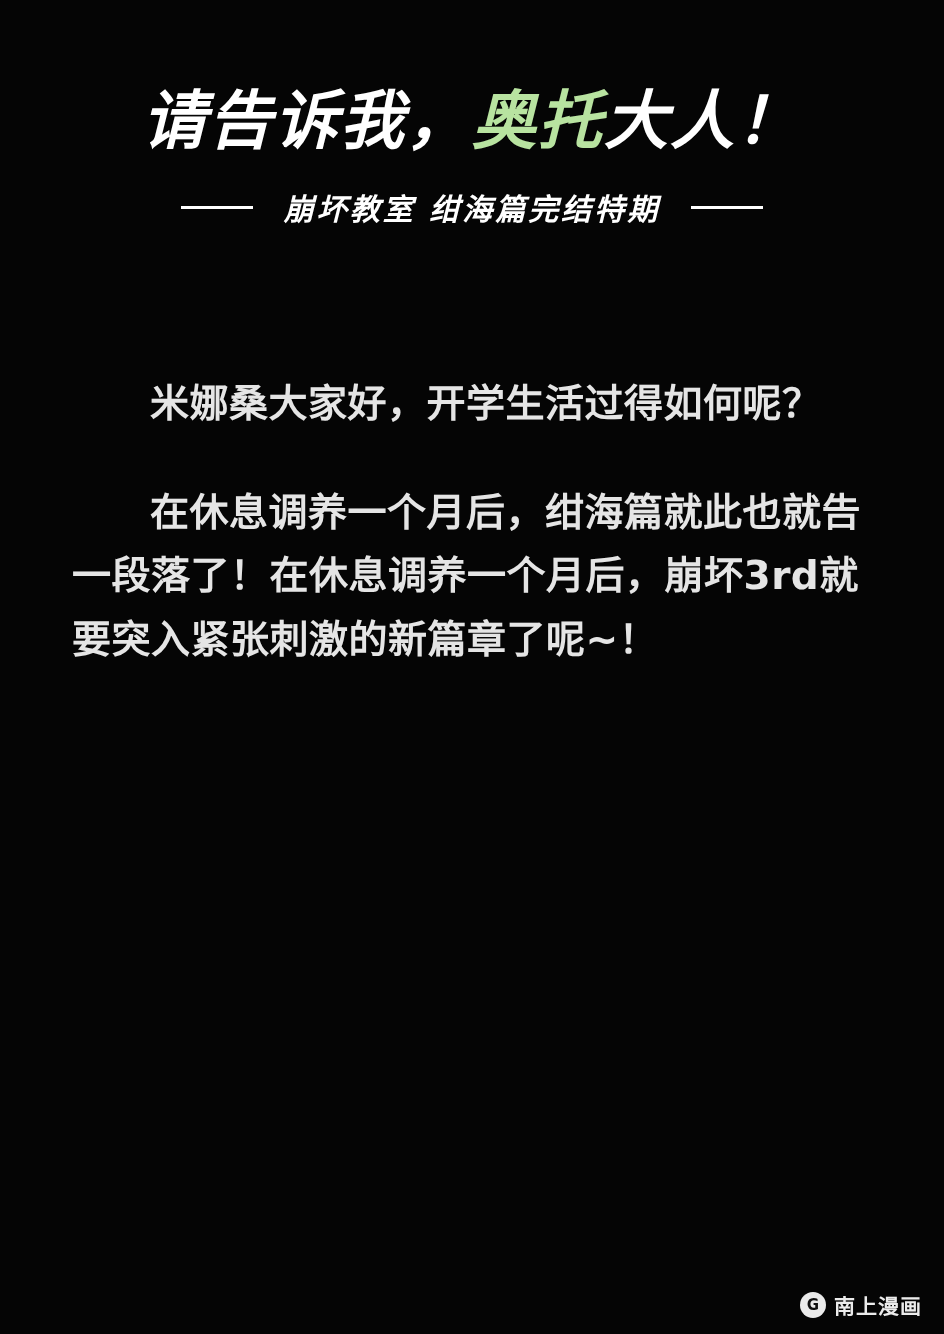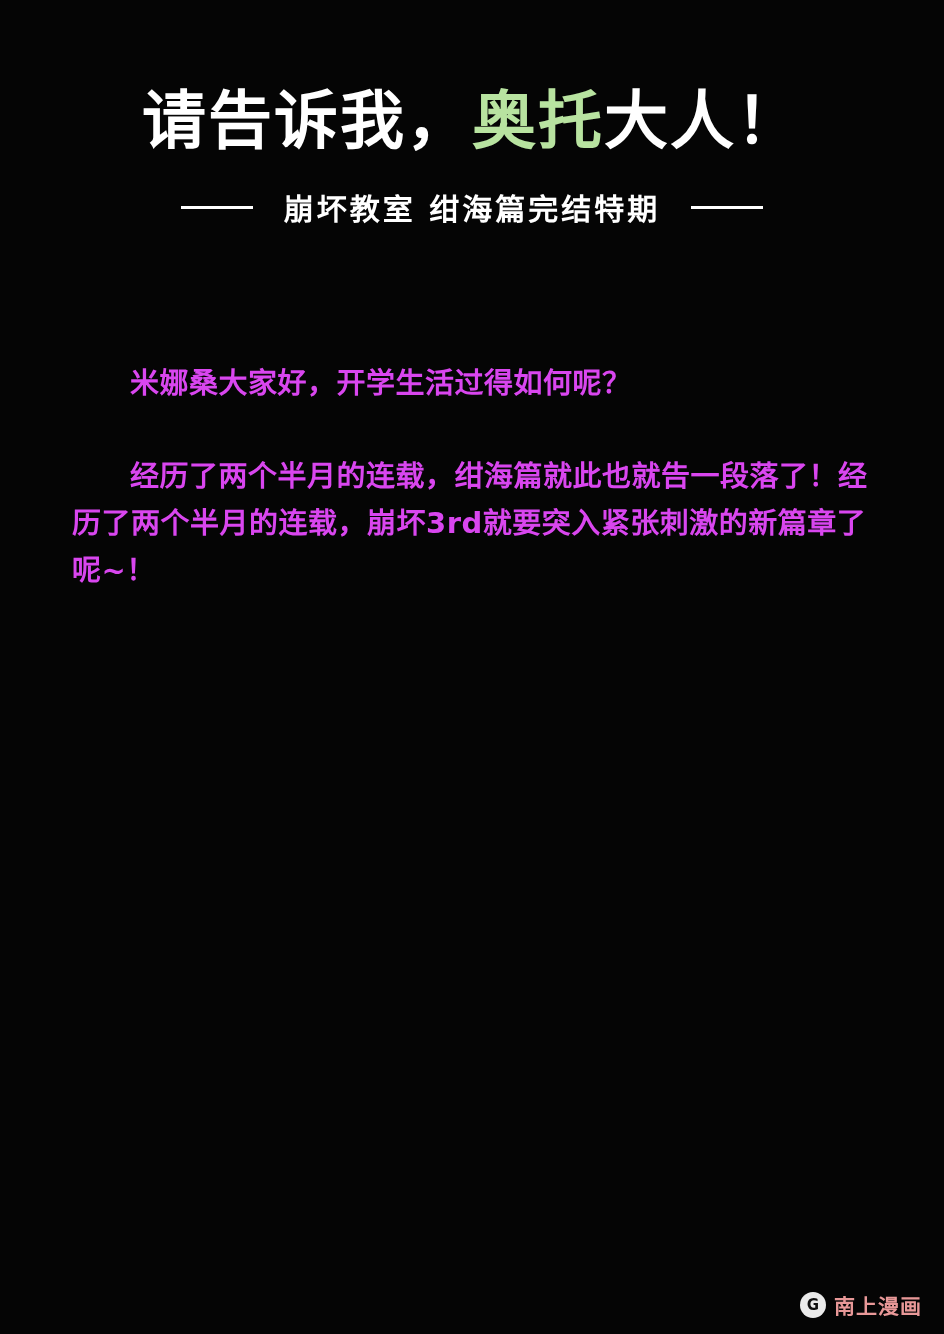--- a/index.html
+++ b/index.html
@@ -23,20 +23,21 @@
     background: #050505;
   }
 
   
   .title-block {
     position: absolute;
     top: 88px;
     left: 0;
     width: 100%;
     text-align: center;
+    font-style: italic;
   }
 
   .main-title {
     font-size: 64px;
     font-weight: 700;
     letter-spacing: 2px;
     line-height: 1.05;
     margin: 0;
     white-space: nowrap;
   }
@@ -72,26 +73,26 @@
   }
 
   
   .body-copy {
     position: absolute;
     top: 360px;
     left: 72px;
     width: 800px;
   }
   .para {
-    font-size: 29px;
+    font-size: 39px;
     font-weight: 700;
     line-height: 1.62;
-    color: #d946ef;
+    color: #e5e5e5;
     text-indent: 2em;
-    margin: 0 0 46px 0;
+    margin: 12px 0 46px 0;
     letter-spacing: 0.5px;
   }
   .para:last-child {
     margin-bottom: 0;
   }
 
   
   .watermark {
     position: absolute;
     right: 22px;
@@ -110,21 +111,21 @@
     font-size: 15px;
     font-weight: 700;
     display: flex;
     align-items: center;
     justify-content: center;
     line-height: 1;
   }
   .wm-text {
     font-size: 21px;
     font-weight: 700;
-    color: #fca5a5;
+    color: #ffffff;
     letter-spacing: 1px;
   }
 </style>
 </head>
 <body>
 
 <div class="page">
 
   <div class="title-block">
     <h1 class="main-title">
@@ -132,21 +133,21 @@
     </h1>
     <div class="subtitle-row">
       <span class="rule"></span>
       <span class="subtitle">崩坏教室 绀海篇完结特期</span>
       <span class="rule"></span>
     </div>
   </div>
 
   <div class="body-copy">
     <p class="para">米娜桑大家好，开学生活过得如何呢？</p>
-    <p class="para">经历了两个半月的连载，绀海篇就此也就告一段落了！经历了两个半月的连载，崩坏3rd就要突入紧张刺激的新篇章了呢~！</p>
+    <p class="para">在休息调养一个月后，绀海篇就此也就告一段落了！在休息调养一个月后，崩坏3rd就要突入紧张刺激的新篇章了呢~！</p>
   </div>
 
   <div class="watermark">
     <span class="wm-badge">G</span>
     <span class="wm-text">南上漫画</span>
   </div>
 
 </div>
 
 </body></html>

